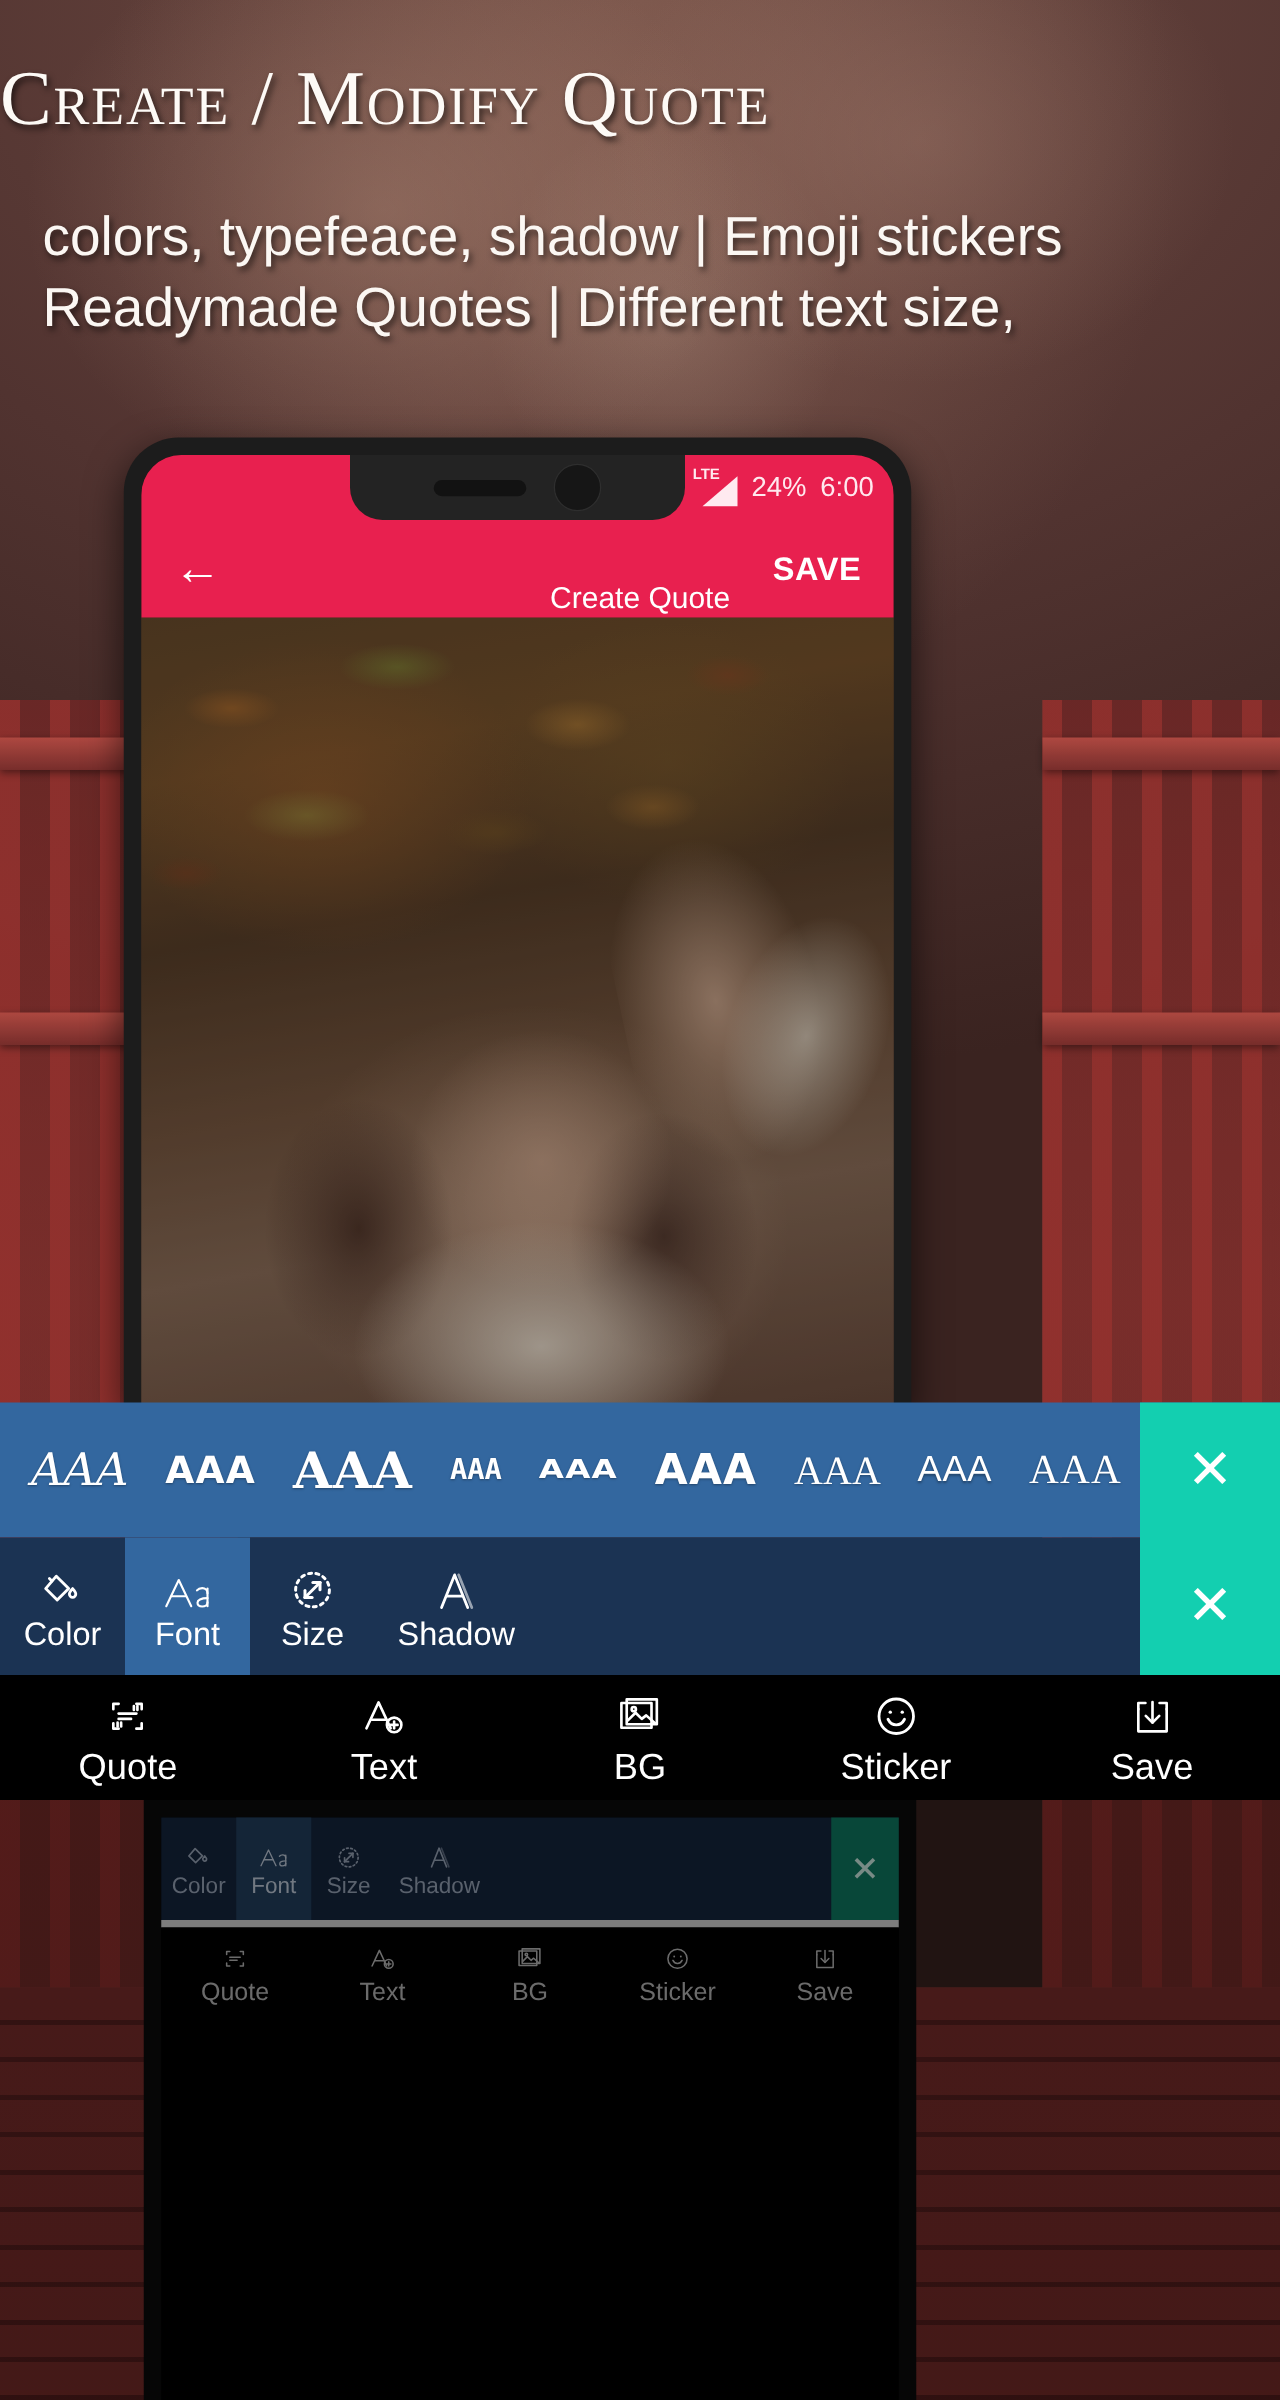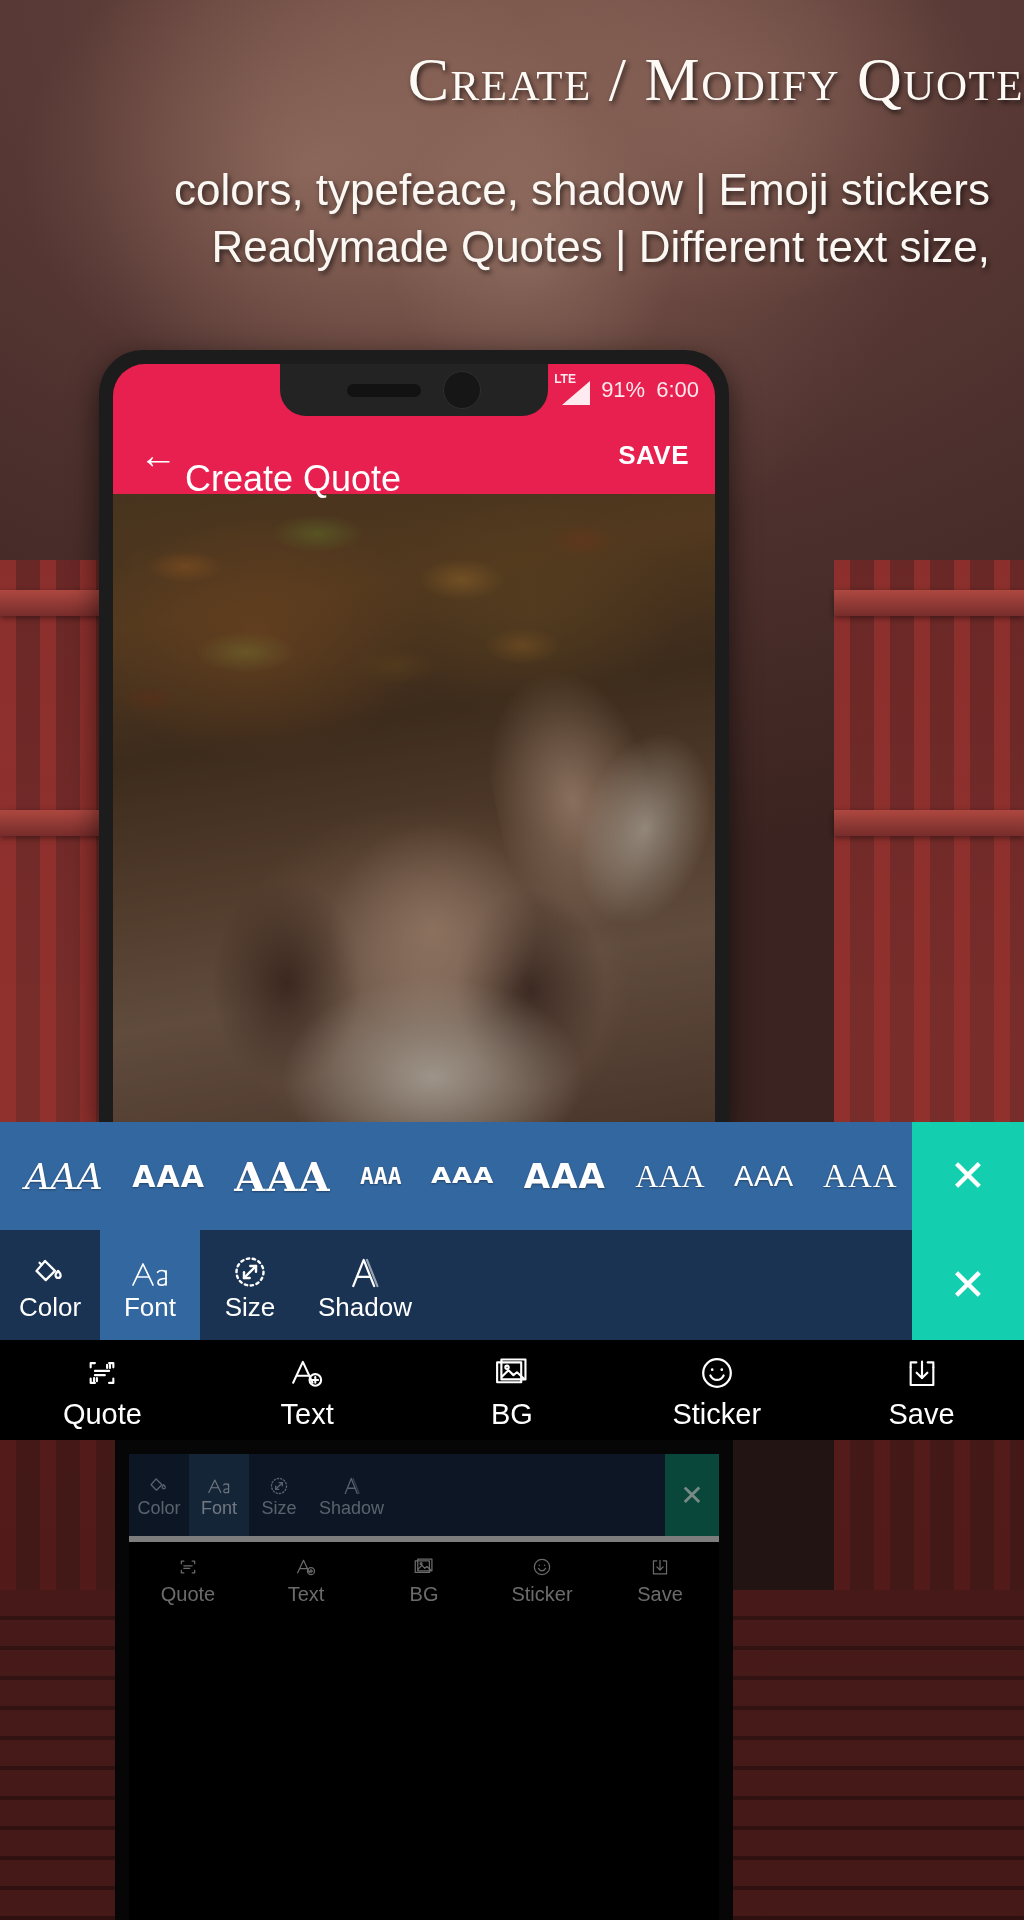--- a/index.html
+++ b/index.html
@@ -47,21 +47,21 @@
   #deck {
     position:absolute; left:0; right:0; bottom:0; height:330px;
     background:
       repeating-linear-gradient(180deg,
         rgba(120,44,42,.9) 0px, rgba(120,44,42,.9) 26px,
         rgba(80,28,28,.85) 26px, rgba(80,28,28,.85) 30px),
       linear-gradient(180deg,#8e3a36,#5e2523);
   }
 
   
-  #headline-wrap { position:absolute; left:0; right:0; top:44px; text-align:right; }
+  #headline-wrap { position:absolute; left:0; right:0; top:44px; text-align:left; }
   #headline {
     font-family:"Liberation Serif", serif;
     font-variant:small-caps;
     font-size:62px;
     letter-spacing:1.5px;
     color:#fdfaf6;
     text-shadow:2px 3px 5px rgba(0,0,0,.65);
     white-space:nowrap;
   }
   #subline {
@@ -126,21 +126,21 @@
   .sb-dots { color:#ff9cb5; font-size:13px; letter-spacing:1px; }
 
   
   #appbar {
     position:relative; z-index:5;
     height:78px; background:#e8204f;
     display:flex; align-items:center; padding:0 26px;
     color:#fff;
   }
   #back-arrow { font-size:38px; line-height:1; width:46px; }
-  #appbar-title { flex:1; text-align:left; font-size:36px; padding-right:34px;
+  #appbar-title { flex:1; text-align:right; font-size:24px; padding-right:34px;
     font-family:"Liberation Sans Narrow","Liberation Sans",sans-serif;margin-top:47px; }
   #save-action { font-size:26px; font-weight:bold; letter-spacing:.5px; }
 
   
   #canvas {
     position:relative; flex:1; height:645px;
     background:
       radial-gradient(ellipse 55% 45% at 52% 76%, rgba(198,164,140,.55), rgba(0,0,0,0) 62%),
       radial-gradient(ellipse 40% 28% at 24% 22%, rgba(150,92,40,.55), rgba(0,0,0,0) 70%),
       radial-gradient(ellipse 35% 25% at 70% 18%, rgba(120,90,40,.5), rgba(0,0,0,0) 70%),
@@ -348,21 +348,21 @@
     </div>
 
     <div id="statusbar">
       <span class="sb-net">0 K/s</span>
       <span class="wifi-ico"></span>
       <span class="sb-dots">▾</span>
       <span class="sig-wrap">
         <span class="lte-lbl">LTE</span>
         <span class="sig-tri"></span>
       </span>
-      <span>91%</span>
+      <span>24%</span>
       <span>6:00</span>
     </div>
 
     <div id="appbar">
       <span id="back-arrow">←</span>
       <span id="appbar-title">Create Quote</span>
       <span id="save-action">SAVE</span>
     </div>
 
     <div id="canvas">

